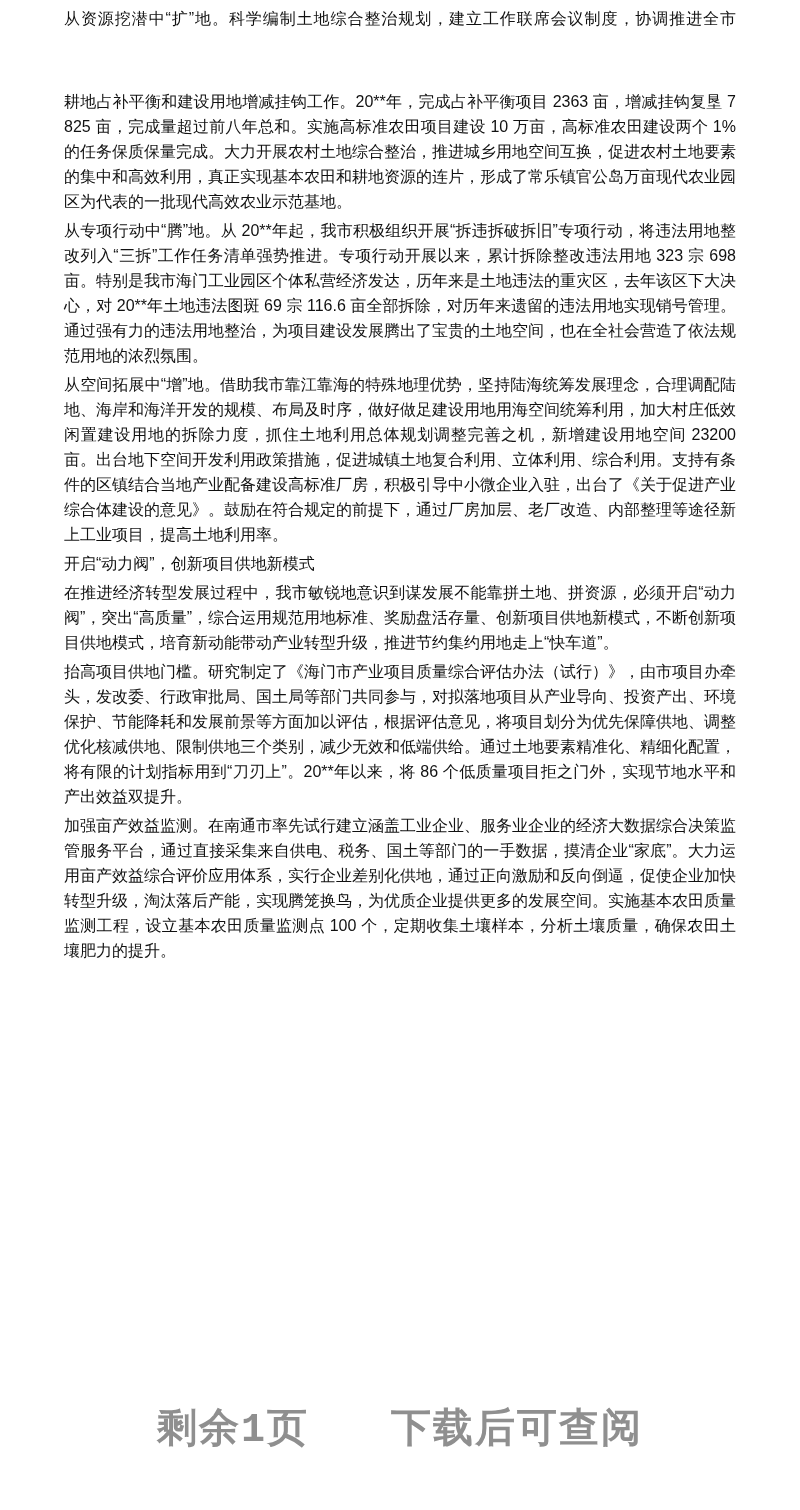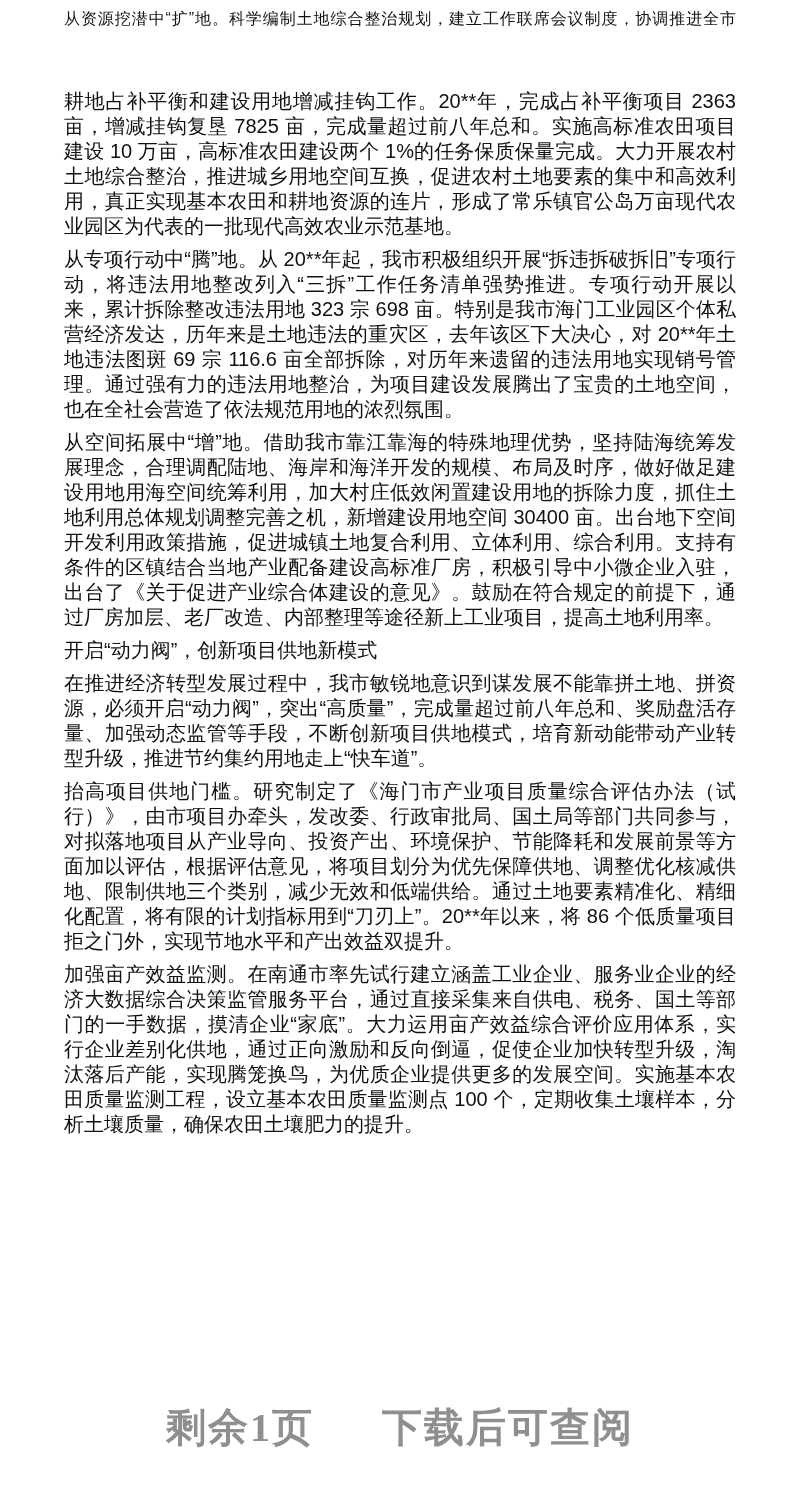--- a/index.html
+++ b/index.html
@@ -11,62 +11,62 @@
     margin: 0 auto;
     background: #ffffff;
     overflow: hidden;
     font-family: "Liberation Sans", "DejaVu Sans", sans-serif;
     color: #111111;
   }
   .content {
     padding: 6px 22px 0 22px;
   }
   .doc-text p {
-    font-size: 20px;
+    font-size: 16px;
     line-height: 25px;
     text-align: justify;
-    margin: 8px 0 4px 0;
+    margin: 0 0 4px 0;
     word-break: break-all;
   }
   p.leading-line {
     font-size: 16px;
     line-height: 25px;
     text-align: justify;
     text-align-last: justify;
     word-break: break-all;
     margin: 0 0 58px 0;
   }
   .footer-hint {
     position: absolute;
     top: 1400px;
     left: 0;
     right: 0;
     text-align: center;
-    font-family: Liberation Serif, serif;
+    font-family: Liberation Mono, monospace;
     font-weight: bold;
     font-size: 40px;
     color: #8f8f8f;
     letter-spacing: 2px;
     white-space: nowrap;
   }
   .footer-hint .seg { display: inline-block; }
   .footer-hint .seg + .seg { margin-left: 56px; }
 </style>
 </head>
 <body>
 
 <div class="page">
   <div class="content">
     <p class="leading-line">从资源挖潜中“扩”地。科学编制土地综合整治规划，建立工作联席会议制度，协调推进全市</p>
     <div class="doc-text">
       <p>耕地占补平衡和建设用地增减挂钩工作。20**年，完成占补平衡项目 2363 亩，增减挂钩复垦 7825 亩，完成量超过前八年总和。实施高标准农田项目建设 10 万亩，高标准农田建设两个 1%的任务保质保量完成。大力开展农村土地综合整治，推进城乡用地空间互换，促进农村土地要素的集中和高效利用，真正实现基本农田和耕地资源的连片，形成了常乐镇官公岛万亩现代农业园区为代表的一批现代高效农业示范基地。</p>
       <p>从专项行动中“腾”地。从 20**年起，我市积极组织开展“拆违拆破拆旧”专项行动，将违法用地整改列入“三拆”工作任务清单强势推进。专项行动开展以来，累计拆除整改违法用地 323 宗 698 亩。特别是我市海门工业园区个体私营经济发达，历年来是土地违法的重灾区，去年该区下大决心，对 20**年土地违法图斑 69 宗 116.6 亩全部拆除，对历年来遗留的违法用地实现销号管理。通过强有力的违法用地整治，为项目建设发展腾出了宝贵的土地空间，也在全社会营造了依法规范用地的浓烈氛围。</p>
-      <p>从空间拓展中“增”地。借助我市靠江靠海的特殊地理优势，坚持陆海统筹发展理念，合理调配陆地、海岸和海洋开发的规模、布局及时序，做好做足建设用地用海空间统筹利用，加大村庄低效闲置建设用地的拆除力度，抓住土地利用总体规划调整完善之机，新增建设用地空间 30400 亩。出台地下空间开发利用政策措施，促进城镇土地复合利用、立体利用、综合利用。支持有条件的区镇结合当地产业配备建设高标准厂房，积极引导中小微企业入驻，出台了《关于促进产业综合体建设的意见》。鼓励在符合规定的前提下，通过厂房加层、老厂改造、内部整理等途径新上工业项目，提高土地利用率。</p>
+      <p>从空间拓展中“增”地。借助我市靠江靠海的特殊地理优势，坚持陆海统筹发展理念，合理调配陆地、海岸和海洋开发的规模、布局及时序，做好做足建设用地用海空间统筹利用，加大村庄低效闲置建设用地的拆除力度，抓住土地利用总体规划调整完善之机，新增建设用地空间 23200 亩。出台地下空间开发利用政策措施，促进城镇土地复合利用、立体利用、综合利用。支持有条件的区镇结合当地产业配备建设高标准厂房，积极引导中小微企业入驻，出台了《关于促进产业综合体建设的意见》。鼓励在符合规定的前提下，通过厂房加层、老厂改造、内部整理等途径新上工业项目，提高土地利用率。</p>
       <p>开启“动力阀”，创新项目供地新模式</p>
-      <p>在推进经济转型发展过程中，我市敏锐地意识到谋发展不能靠拼土地、拼资源，必须开启“动力阀”，突出“高质量”，完成量超过前八年总和、奖励盘活存量、加强动态监管等手段，不断创新项目供地模式，培育新动能带动产业转型升级，推进节约集约用地走上“快车道”。</p>
+      <p>在推进经济转型发展过程中，我市敏锐地意识到谋发展不能靠拼土地、拼资源，必须开启“动力阀”，突出“高质量”，综合运用规范用地标准、奖励盘活存量、创新项目供地新模式，不断创新项目供地模式，培育新动能带动产业转型升级，推进节约集约用地走上“快车道”。</p>
       <p>抬高项目供地门槛。研究制定了《海门市产业项目质量综合评估办法（试行）》，由市项目办牵头，发改委、行政审批局、国土局等部门共同参与，对拟落地项目从产业导向、投资产出、环境保护、节能降耗和发展前景等方面加以评估，根据评估意见，将项目划分为优先保障供地、调整优化核减供地、限制供地三个类别，减少无效和低端供给。通过土地要素精准化、精细化配置，将有限的计划指标用到“刀刃上”。20**年以来，将 86 个低质量项目拒之门外，实现节地水平和产出效益双提升。</p>
       <p>加强亩产效益监测。在南通市率先试行建立涵盖工业企业、服务业企业的经济大数据综合决策监管服务平台，通过直接采集来自供电、税务、国土等部门的一手数据，摸清企业“家底”。大力运用亩产效益综合评价应用体系，实行企业差别化供地，通过正向激励和反向倒逼，促使企业加快转型升级，淘汰落后产能，实现腾笼换鸟，为优质企业提供更多的发展空间。实施基本农田质量监测工程，设立基本农田质量监测点 100 个，定期收集土壤样本，分析土壤质量，确保农田土壤肥力的提升。</p>
     </div>
   </div>
 
   <div class="footer-hint">
     <span class="seg">剩余1页</span>
     <span class="seg">下载后可查阅</span>
   </div>
 </div>

